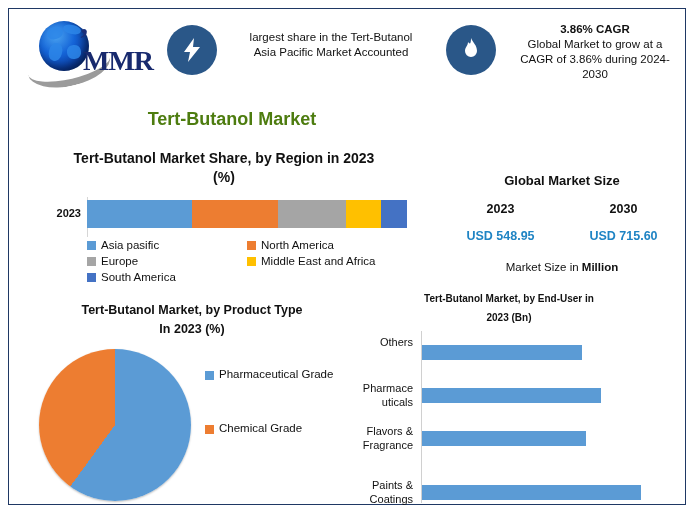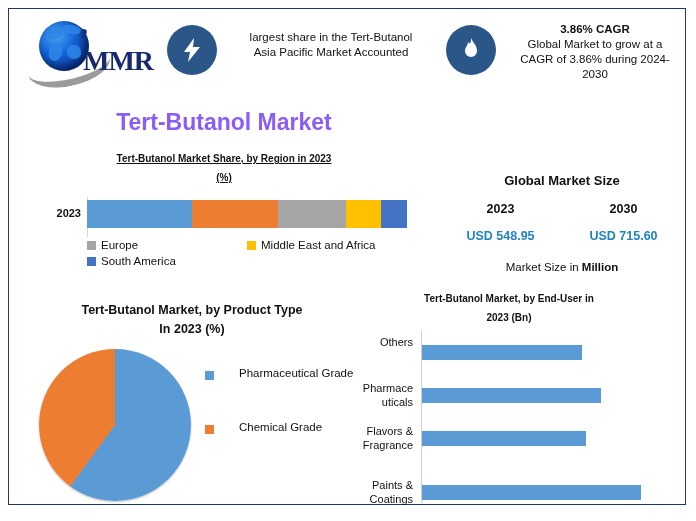--- a/index.html
+++ b/index.html
@@ -50,28 +50,28 @@
   .stat-head{font-size:11.5px;font-weight:700;color:#111;line-height:15px;}
   .stat-sub{font-size:11.5px;color:#111;line-height:15px;}
 
   #stat1{left:158px;width:270px;}
   #stat1 .stat-body{left:58px;width:212px;top:13px;}
   #stat2{left:437px;width:240px;}
   #stat2 .stat-body{left:58px;width:182px;top:5px;text-align:center;}
 
   
   #main-title{
-    position:absolute;left:0;top:100px;width:430px;text-align:center;
-    font-size:23px;font-weight:700;color:#8b5cf6;
+    position:absolute;left:8px;top:100px;width:430px;text-align:center;
+    font-size:18px;font-weight:700;color:#4d7c0f;
   }
 
   
   #region-title{
     position:absolute;left:50px;top:140px;width:330px;text-align:center;
-    font-size:10px;font-weight:700;color:#111;line-height:19px;text-decoration:underline;
+    font-size:14px;font-weight:700;color:#111;line-height:19px;
   }
   #region-chart{position:absolute;left:20px;top:188px;width:400px;height:40px;}
   #region-axis{position:absolute;left:58px;top:0;width:1px;height:40px;background:#d6d6d6;}
   #region-year{
     position:absolute;left:0;top:10px;width:52px;text-align:right;
     font-size:11px;font-weight:700;color:#111;
   }
   #region-bar{position:absolute;left:58px;top:3px;height:28px;display:flex;}
   #region-bar span{display:block;height:100%;}
 
@@ -95,21 +95,21 @@
   #pie-title{
     position:absolute;left:18px;top:292px;width:330px;text-align:center;
     font-size:12.5px;font-weight:700;color:#111;line-height:19px;
   }
   #pie{
     position:absolute;left:30px;top:340px;width:152px;height:152px;border-radius:50%;
     background:conic-gradient(#5b9bd5 0deg 216deg, #ed7d31 216deg 360deg);
     box-shadow:0 1px 2px rgba(0,0,0,.25);
   }
   #pie-legend{position:absolute;left:196px;top:358px;width:150px;font-size:11.5px;color:#111;}
-  #pie-legend .pl{display:flex;align-items:flex-start;gap:20px;}
+  #pie-legend .pl{display:flex;align-items:center;}
   #pie-legend .pl .lg-sw{margin-top:4px;}
   #pie-legend .pl2{margin-top:41px;}
 
   
   #eu-title{
     position:absolute;left:330px;top:280px;width:340px;text-align:center;
     font-size:10px;font-weight:700;color:#111;line-height:19px;
   }
   #eu-chart{position:absolute;left:330px;top:322px;width:340px;height:175px;}
   #eu-axis{position:absolute;left:82px;top:0;width:1px;height:172px;background:#d0d0d0;}
@@ -181,20 +181,30 @@
         <span style="width: 86.4px; background: rgb(237, 125, 49);"></span>
         <span style="width: 68.16px; background: rgb(165, 165, 165);"></span>
         <span style="width: 35.2px; background: rgb(255, 192, 0);"></span>
         <span style="width: 25.6px; background: rgb(68, 114, 196);"></span>
       </div>
   </div>
 
   <div id="region-legend">
     <div class="lg-row">
       <div class="lg-item lg-a">
+        <span class="lg-sw" style="background: rgb(91, 155, 213);"></span>
+        <span>Asia pasific</span>
+      </div>
+      <div class="lg-item">
+        <span class="lg-sw" style="background: rgb(237, 125, 49);"></span>
+        <span>North America</span>
+      </div>
+    </div>
+    <div class="lg-row">
+      <div class="lg-item lg-a">
         <span class="lg-sw" style="background: rgb(165, 165, 165);"></span>
         <span>Europe</span>
       </div>
       <div class="lg-item">
         <span class="lg-sw" style="background: rgb(255, 192, 0);"></span>
         <span>Middle East and Africa</span>
       </div>
     </div>
     <div class="lg-row">
       <div class="lg-item lg-a">

